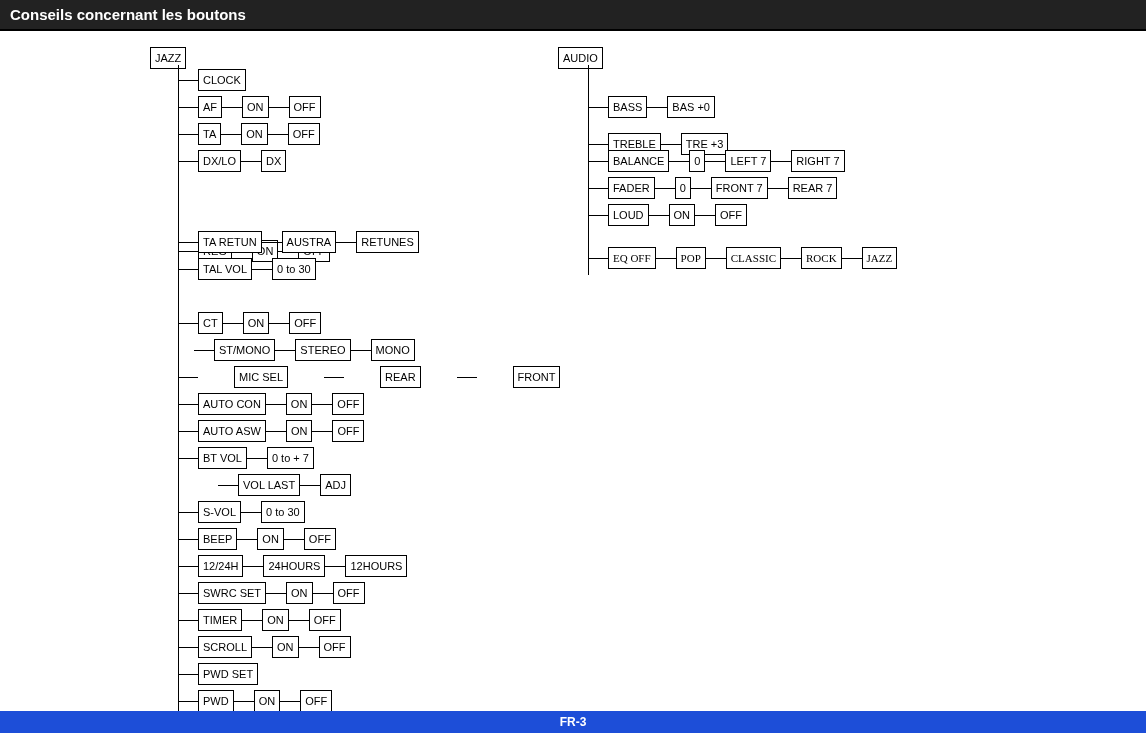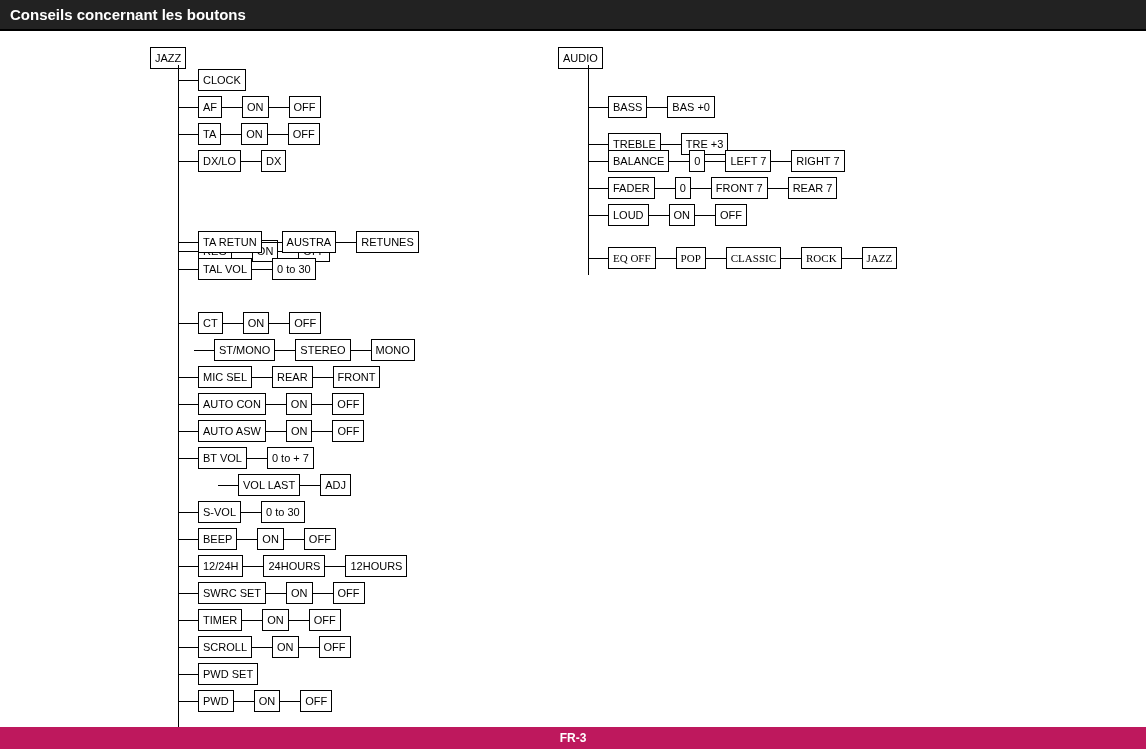--- a/index.html
+++ b/index.html
@@ -27,24 +27,24 @@
       border: 1px solid #000;
       padding: 1px 4px;
       display: inline-block;
       background: #fff;
       white-space: nowrap;
       line-height: 18px;
       font-size: 11px;
     }
     .page-footer {
       position: absolute;
-      bottom: 0;
+      bottom: 16px;
       left: 0;
       right: 0;
-      background: #be185d;
+      background: #1d4ed8;
       color: #fff;
       text-align: center;
       padding: 4px;
       font-weight: bold;
       font-size: 12px;
     }
     .diagram-wrapper {
       position: relative;
       width: 1100px;
       min-height: 700px;
@@ -146,21 +146,21 @@
 
     <div class="abs-row" style="top:300px; left:176px;margin-left:8px;">
       <div style="width:20px; height:1px; background:#000;"></div>
       <div class="box">ST/MONO</div>
       <div style="width:20px; height:1px; background:#000;"></div>
       <div class="box">STEREO</div>
       <div style="width:20px; height:1px; background:#000;"></div>
       <div class="box">MONO</div>
     </div>
 
-    <div class="abs-row" style="top:327px; left:168px;">
+    <div class="abs-row" style="top:327px; left:168px;gap:36px;">
       <div style="width:20px; height:1px; background:#000;"></div>
       <div class="box">MIC SEL</div>
       <div style="width:20px; height:1px; background:#000;"></div>
       <div class="box">REAR</div>
       <div style="width:20px; height:1px; background:#000;"></div>
       <div class="box">FRONT</div>
     </div>
 
     <div class="abs-row" style="top:354px; left:168px;">
       <div style="width:20px; height:1px; background:#000;"></div>

